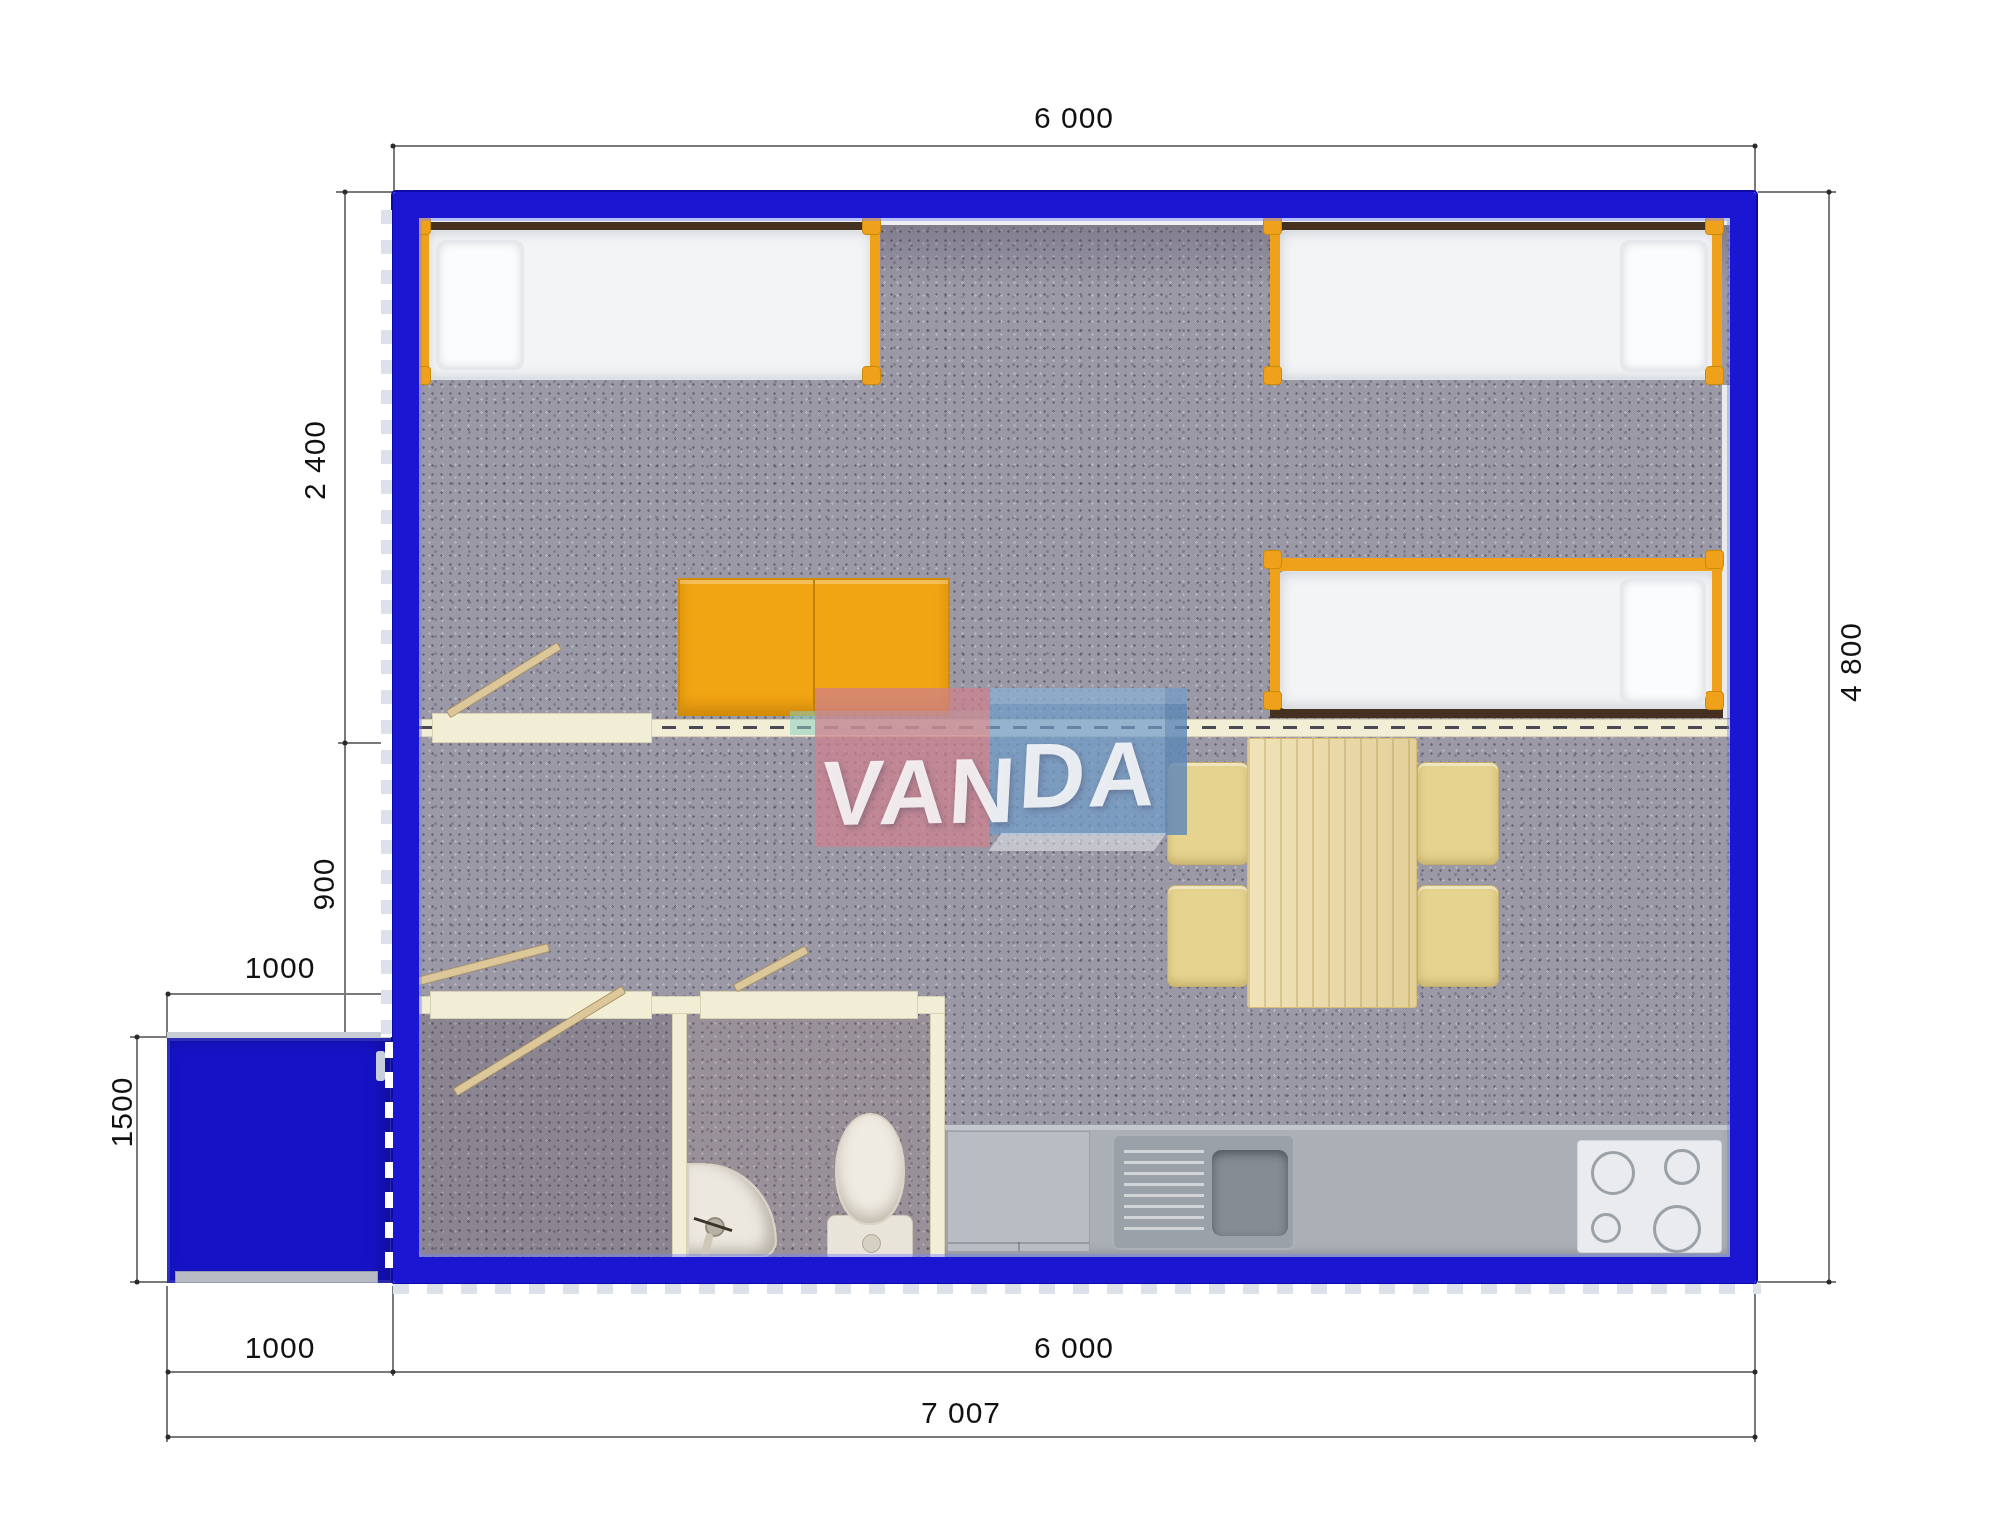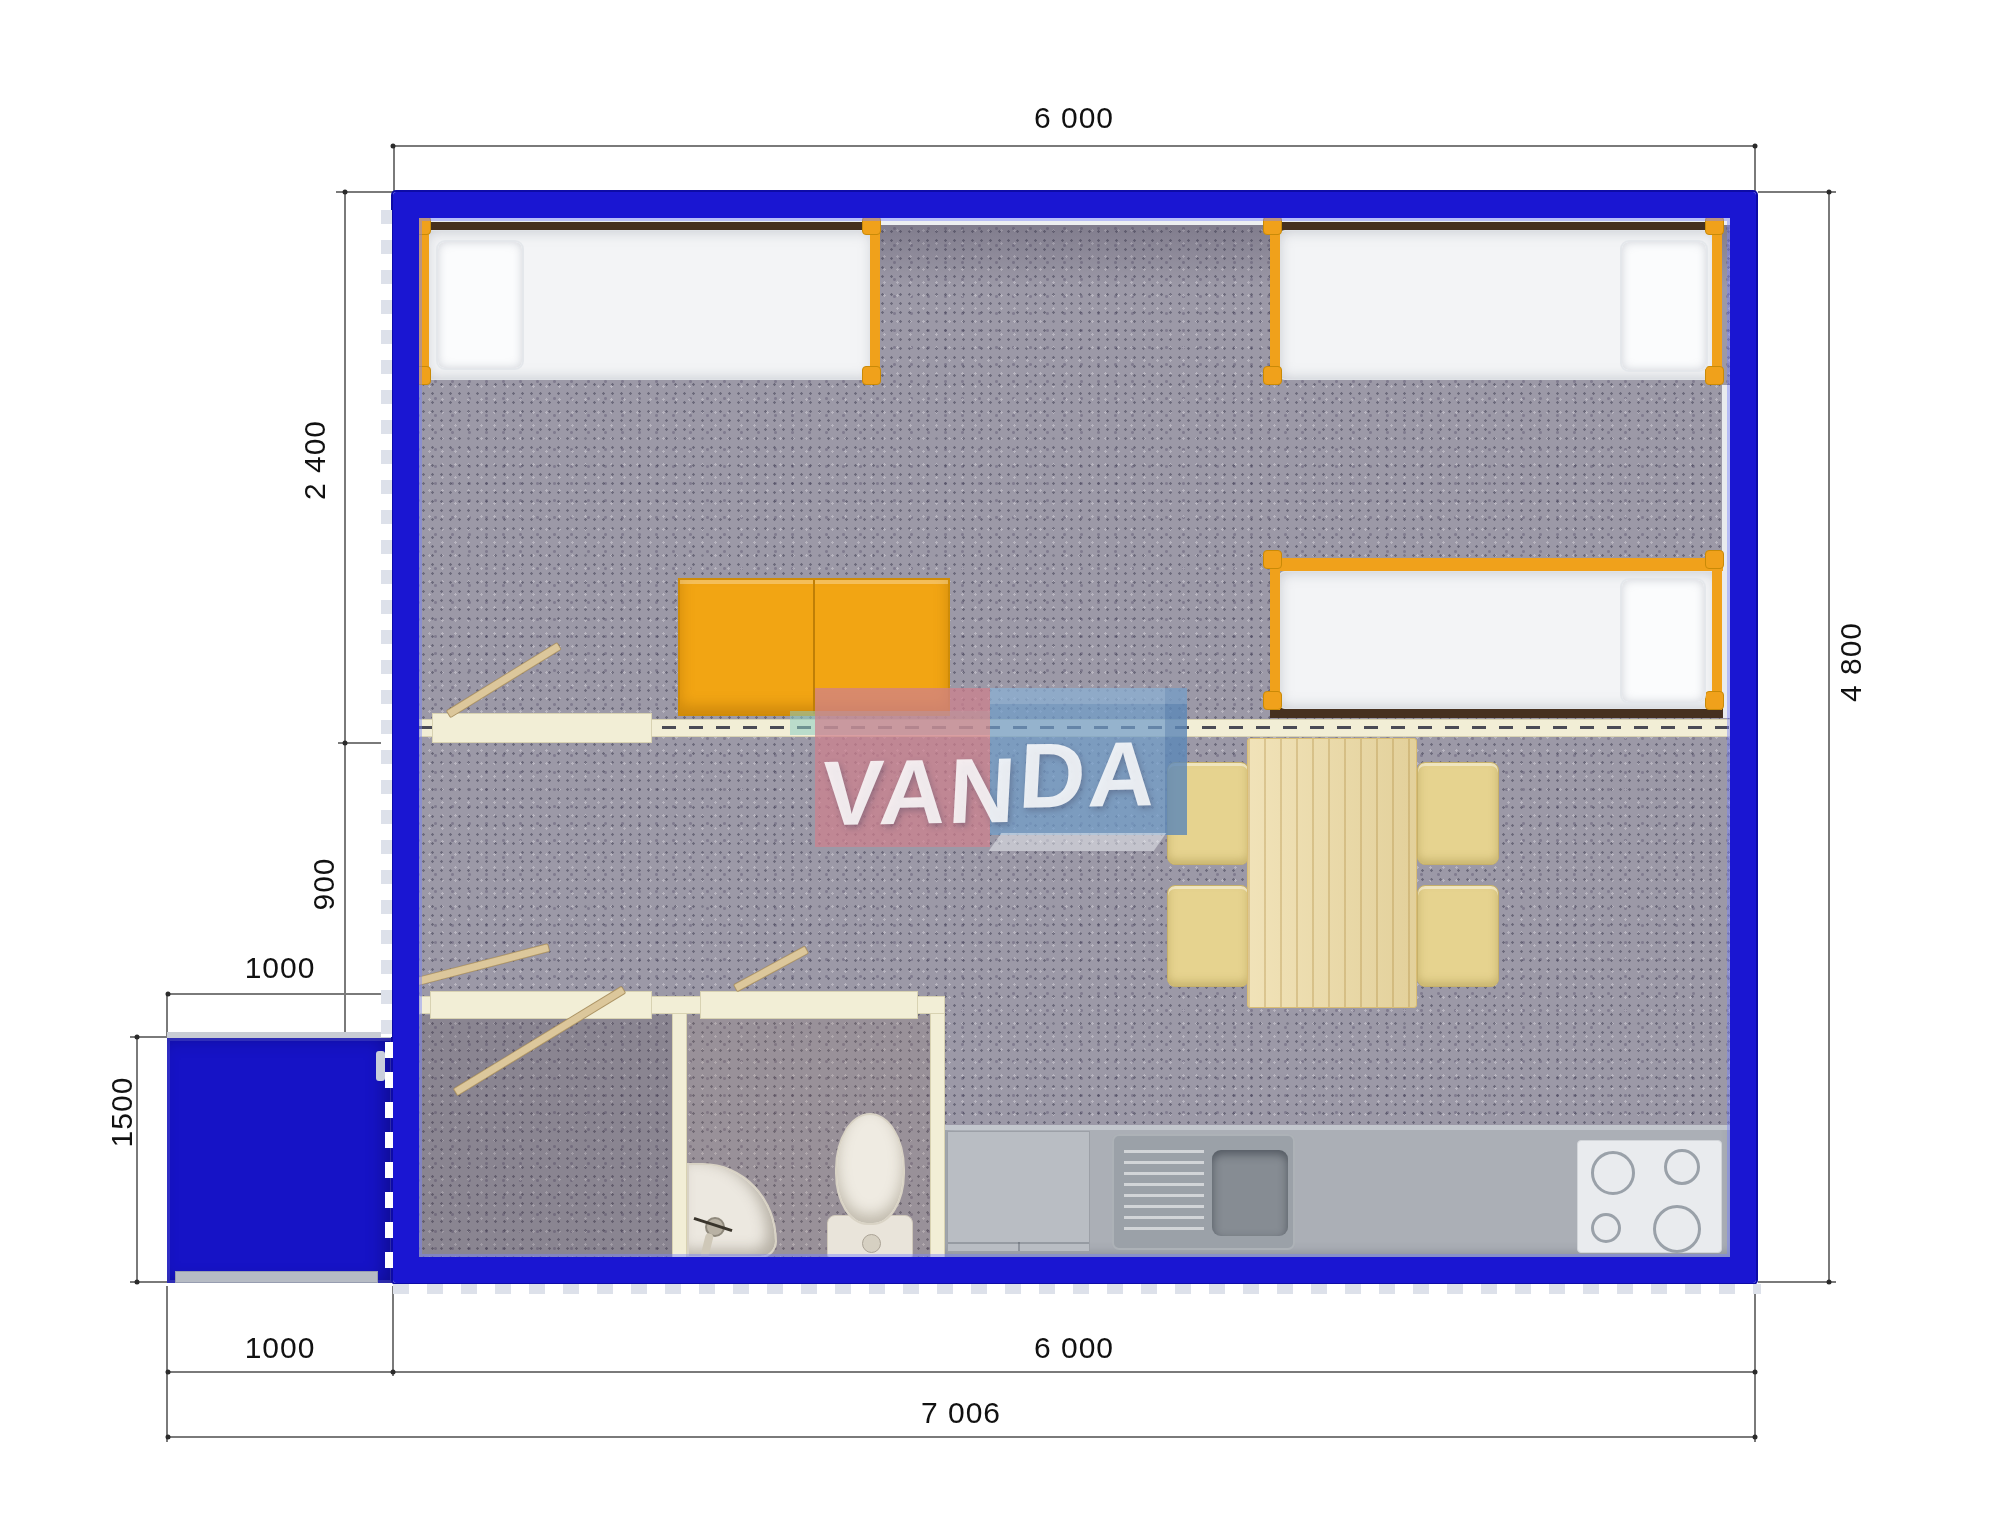--- a/index.html
+++ b/index.html
@@ -77,21 +77,21 @@
   <div class="dline" style="left:1754px;top:1286px;width:2px;height:156px;"></div>
   <div class="tick" style="left:168px;top:1372px;"></div>
     <div class="tick" style="left:393px;top:1372px;"></div>
     <div class="tick" style="left:1755px;top:1372px;"></div>
   <div class="hlabel" style="left:280px;top:1348px;">1000</div>
   <div class="hlabel" style="left:1074px;top:1348px;">6 000</div>
 
   <div class="dline" style="left:167px;top:1436px;width:1589px;height:2px;"></div>
   <div class="tick" style="left:168px;top:1437px;"></div>
     <div class="tick" style="left:1755px;top:1437px;"></div>
-  <div class="hlabel" style="left:961px;top:1413px;">7 006</div>
+  <div class="hlabel" style="left:961px;top:1413px;">7 007</div>
 
   <div class="abs" style="left:167px;top:1032px;width:226px;height:6px;background:#c8ccd4;"></div>
   <div class="abs" style="left:167px;top:1038px;width:226px;height:245px;background:#1613c6;box-shadow:inset 0 0 0 3px rgba(255,255,255,.12), inset -8px 0 18px rgba(0,0,40,.35);"></div>
   <div class="abs" style="left:175px;top:1271px;width:203px;height:12px;background:#b6bbc4;border:1px solid #979db0;box-sizing:border-box;"></div>
 
   <div class="carpet abs" style="left:419px;top:218px;width:1312px;height:1040px;"></div>
   <div class="abs" style="left:419px;top:218px;width:1312px;height:70px;background:linear-gradient(180deg, rgba(55,48,70,.30), rgba(55,48,70,0));"></div>
 
   <div class="abs" style="left:419px;top:1015px;width:253px;height:243px;background:rgba(62,46,52,.18);"></div>
   <div class="abs" style="left:687px;top:1015px;width:258px;height:243px;background:rgba(142,100,72,.15);"></div>

